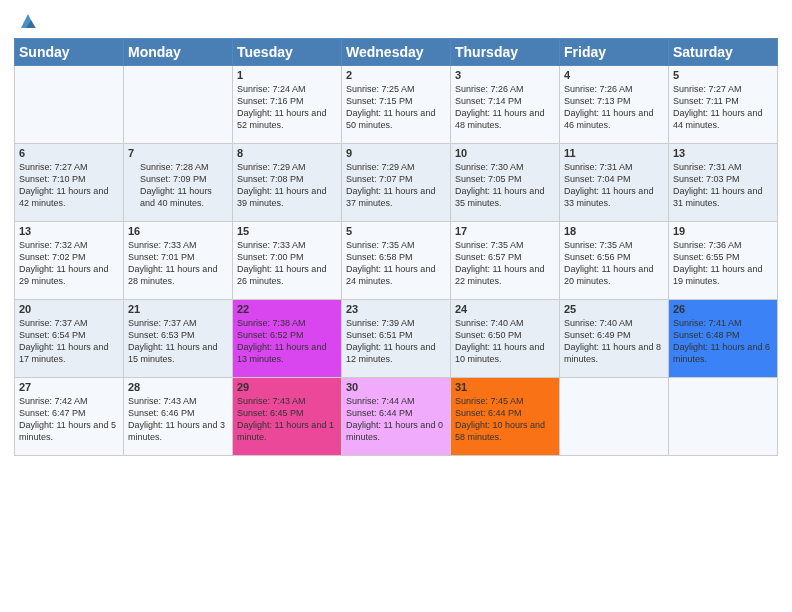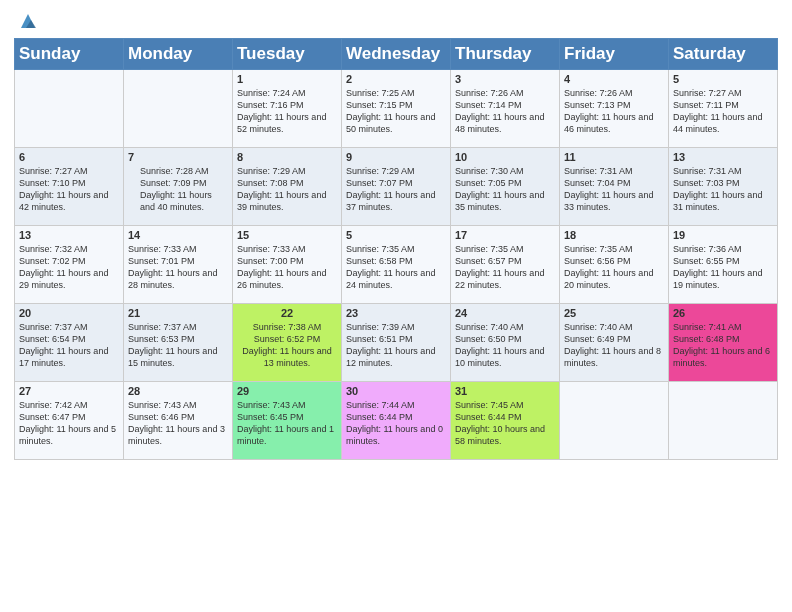--- a/index.html
+++ b/index.html
@@ -41,21 +41,21 @@
       color: #555;
     }
     .calendar {
       width: 100%;
       border-collapse: collapse;
       table-layout: fixed;
     }
     .calendar thead tr th {
       background: #4a7fb5;
       color: #fff;
-      font-size: 17px;
+      font-size: 14px;
       font-weight: bold;
       padding: 5px 4px;
       text-align: left;
       border: 1px solid #5588bb;
     }
     .calendar tbody tr td {
       border: 1px solid #ccc;
       vertical-align: top;
       padding: 3px 4px;
       font-size: 9.5px;
@@ -199,21 +199,21 @@
           </td>
         </tr>
         <tr>
           <td style="background: rgb(245, 248, 252);">
             <span class="day-number">13</span>
             <div class="day-info" style="white-space: pre-line;">Sunrise: 7:32 AM
 Sunset: 7:02 PM
 Daylight: 11 hours and 29 minutes.</div>
           </td>
           <td style="background: rgb(245, 248, 252);">
-            <span class="day-number">14</span>
+            <span class="day-number">16</span>
             <div class="day-info" style="white-space: pre-line;">Sunrise: 7:33 AM
 Sunset: 7:01 PM
 Daylight: 11 hours and 28 minutes.</div>
           </td>
           <td style="background: rgb(245, 248, 252);">
             <span class="day-number">15</span>
             <div class="day-info" style="white-space: pre-line;">Sunrise: 7:33 AM
 Sunset: 7:00 PM
 Daylight: 11 hours and 26 minutes.</div>
           </td>
@@ -248,21 +248,21 @@
             <div class="day-info" style="white-space: pre-line;">Sunrise: 7:37 AM
 Sunset: 6:54 PM
 Daylight: 11 hours and 17 minutes.</div>
           </td>
           <td style="background: rgb(232, 238, 245);">
             <span class="day-number">21</span>
             <div class="day-info" style="white-space: pre-line;">Sunrise: 7:37 AM
 Sunset: 6:53 PM
 Daylight: 11 hours and 15 minutes.</div>
           </td>
-          <td style="background: #bef264; text-align: center;">
+          <td style="background: #d946ef;">
             <span class="day-number">22</span>
             <div class="day-info" style="white-space: pre-line;">Sunrise: 7:38 AM
 Sunset: 6:52 PM
 Daylight: 11 hours and 13 minutes.</div>
           </td>
           <td style="background: rgb(232, 238, 245);">
             <span class="day-number">23</span>
             <div class="day-info" style="white-space: pre-line;">Sunrise: 7:39 AM
 Sunset: 6:51 PM
 Daylight: 11 hours and 12 minutes.</div>
@@ -272,53 +272,53 @@
             <div class="day-info" style="white-space: pre-line;">Sunrise: 7:40 AM
 Sunset: 6:50 PM
 Daylight: 11 hours and 10 minutes.</div>
           </td>
           <td style="background: rgb(232, 238, 245);">
             <span class="day-number">25</span>
             <div class="day-info" style="white-space: pre-line;">Sunrise: 7:40 AM
 Sunset: 6:49 PM
 Daylight: 11 hours and 8 minutes.</div>
           </td>
-          <td style="background: #ec4899;">
+          <td style="background: #3b82f6;">
             <span class="day-number">26</span>
             <div class="day-info" style="white-space: pre-line;">Sunrise: 7:41 AM
 Sunset: 6:48 PM
 Daylight: 11 hours and 6 minutes.</div>
           </td>
         </tr>
         <tr>
           <td style="background: rgb(245, 248, 252);">
             <span class="day-number">27</span>
             <div class="day-info" style="white-space: pre-line;">Sunrise: 7:42 AM
 Sunset: 6:47 PM
 Daylight: 11 hours and 5 minutes.</div>
           </td>
           <td style="background: rgb(245, 248, 252);">
             <span class="day-number">28</span>
             <div class="day-info" style="white-space: pre-line;">Sunrise: 7:43 AM
 Sunset: 6:46 PM
 Daylight: 11 hours and 3 minutes.</div>
           </td>
-          <td style="background: #86efac; margin-top: 8px;">
+          <td style="background: #ec4899; margin-top: 8px;">
             <span class="day-number">29</span>
             <div class="day-info" style="white-space: pre-line;">Sunrise: 7:43 AM
 Sunset: 6:45 PM
 Daylight: 11 hours and 1 minute.</div>
           </td>
           <td style="background: #f0abfc;">
             <span class="day-number">30</span>
             <div class="day-info" style="white-space: pre-line;">Sunrise: 7:44 AM
 Sunset: 6:44 PM
 Daylight: 11 hours and 0 minutes.</div>
           </td>
-          <td style="background: #bef264;">
+          <td style="background: #f97316;">
             <span class="day-number">31</span>
             <div class="day-info" style="white-space: pre-line;">Sunrise: 7:45 AM
 Sunset: 6:44 PM
 Daylight: 10 hours and 58 minutes.</div>
           </td>
           <td class="empty-cell" style="background: rgb(245, 248, 252);"></td>
           <td class="empty-cell" style="background: rgb(245, 248, 252);"></td>
         </tr>
       </tbody>
   </table>

